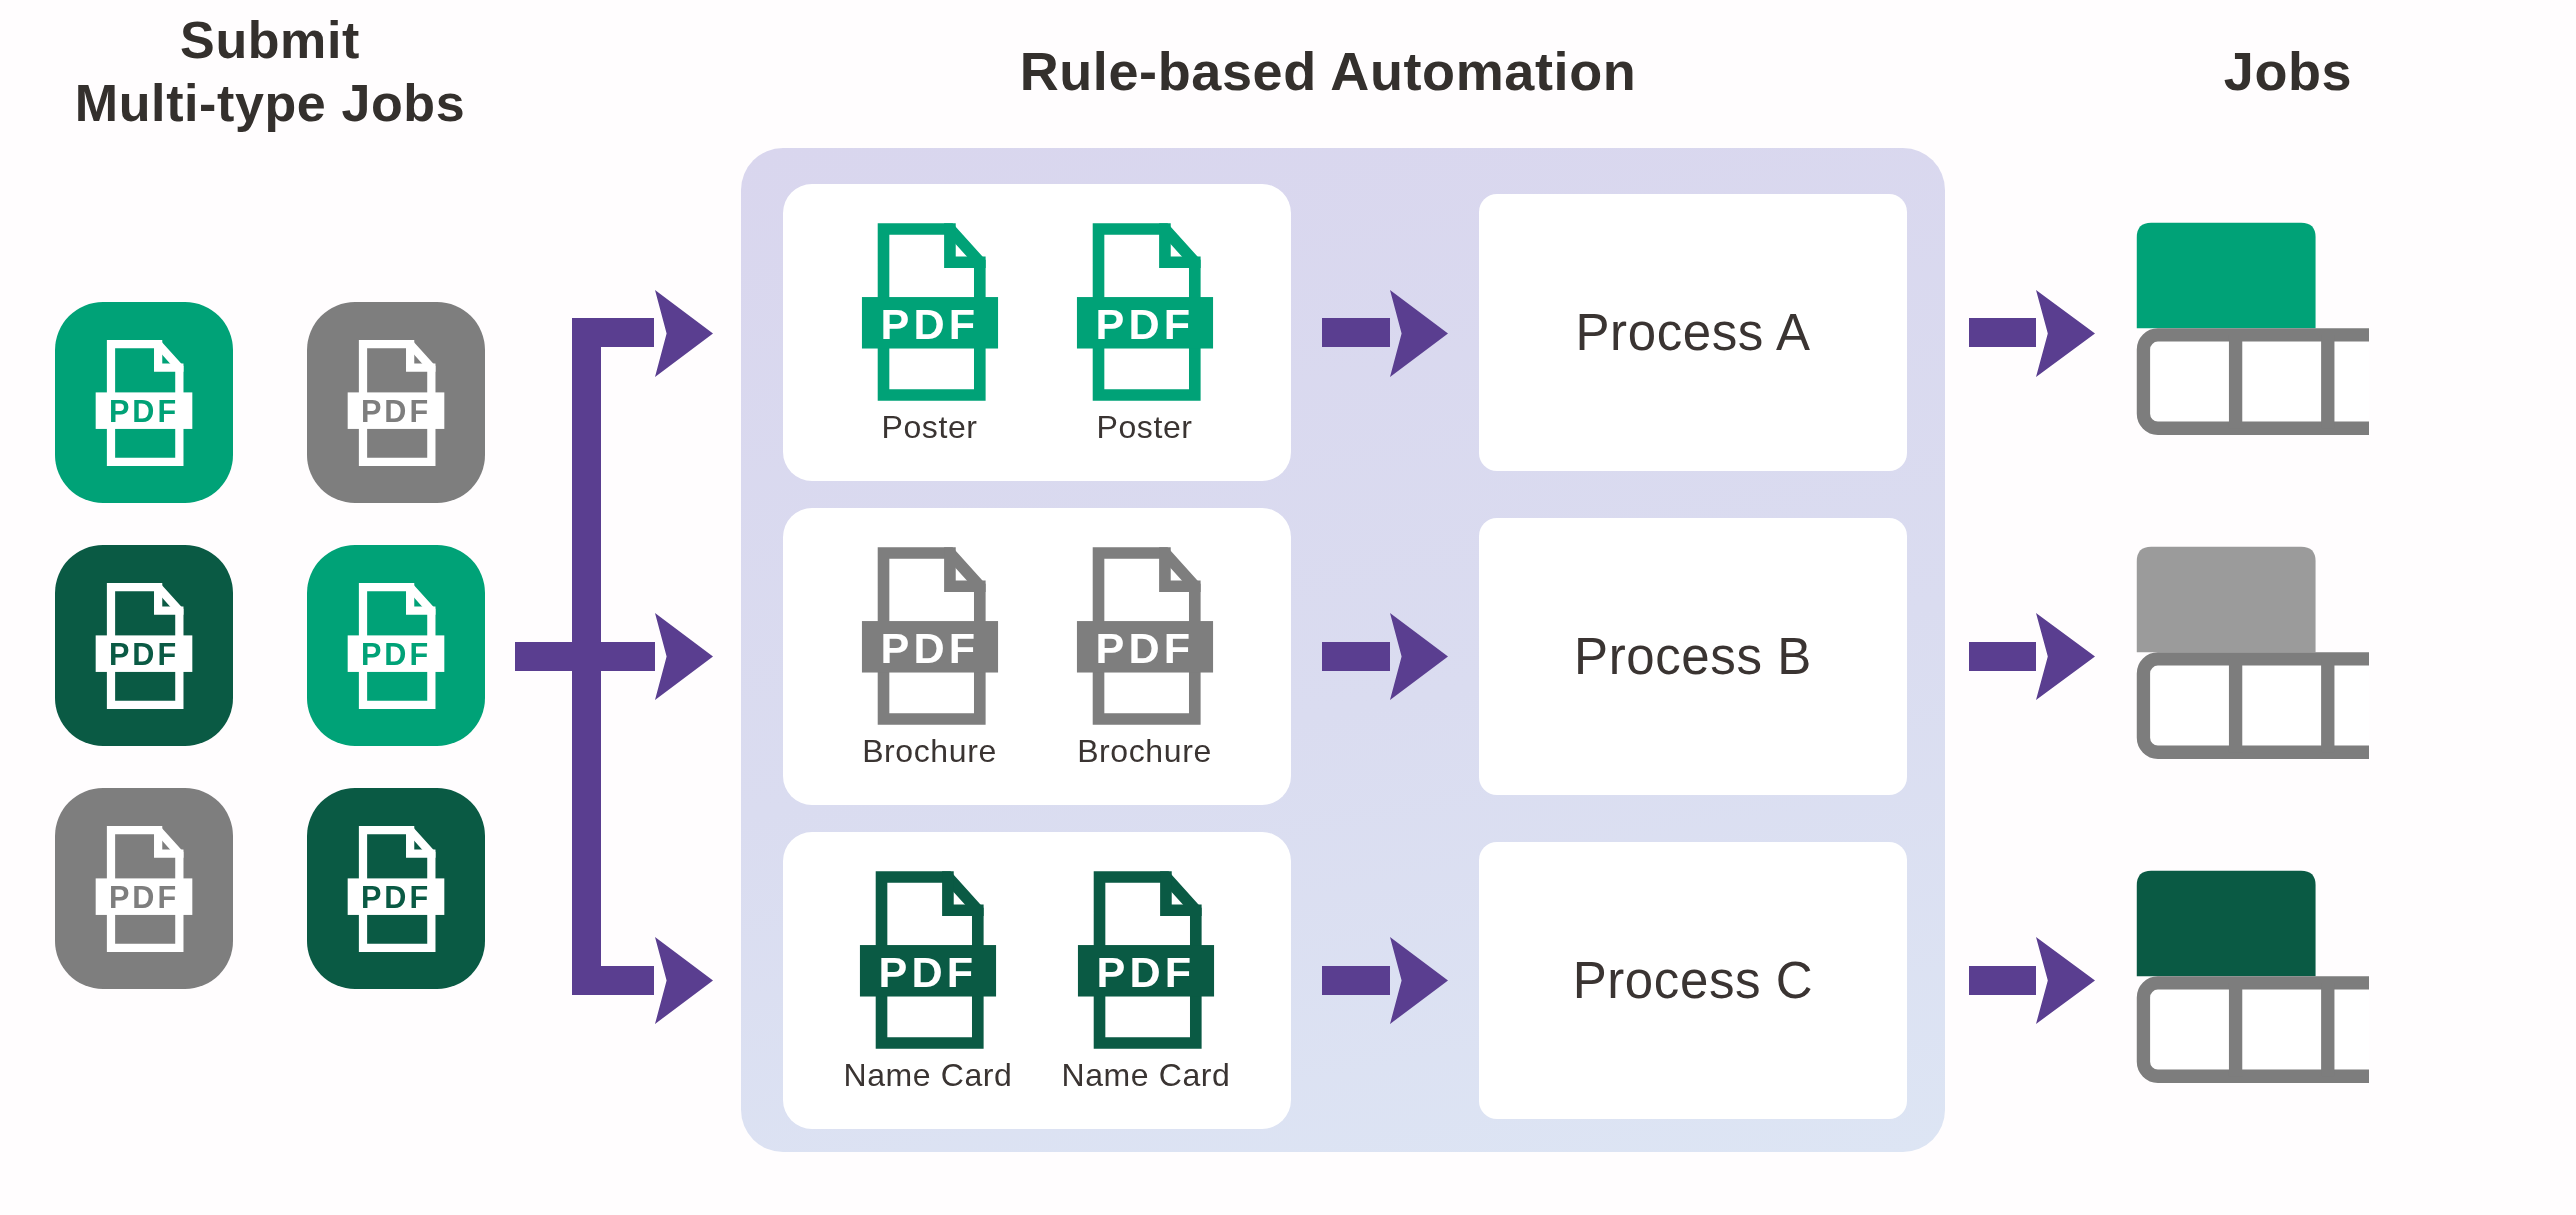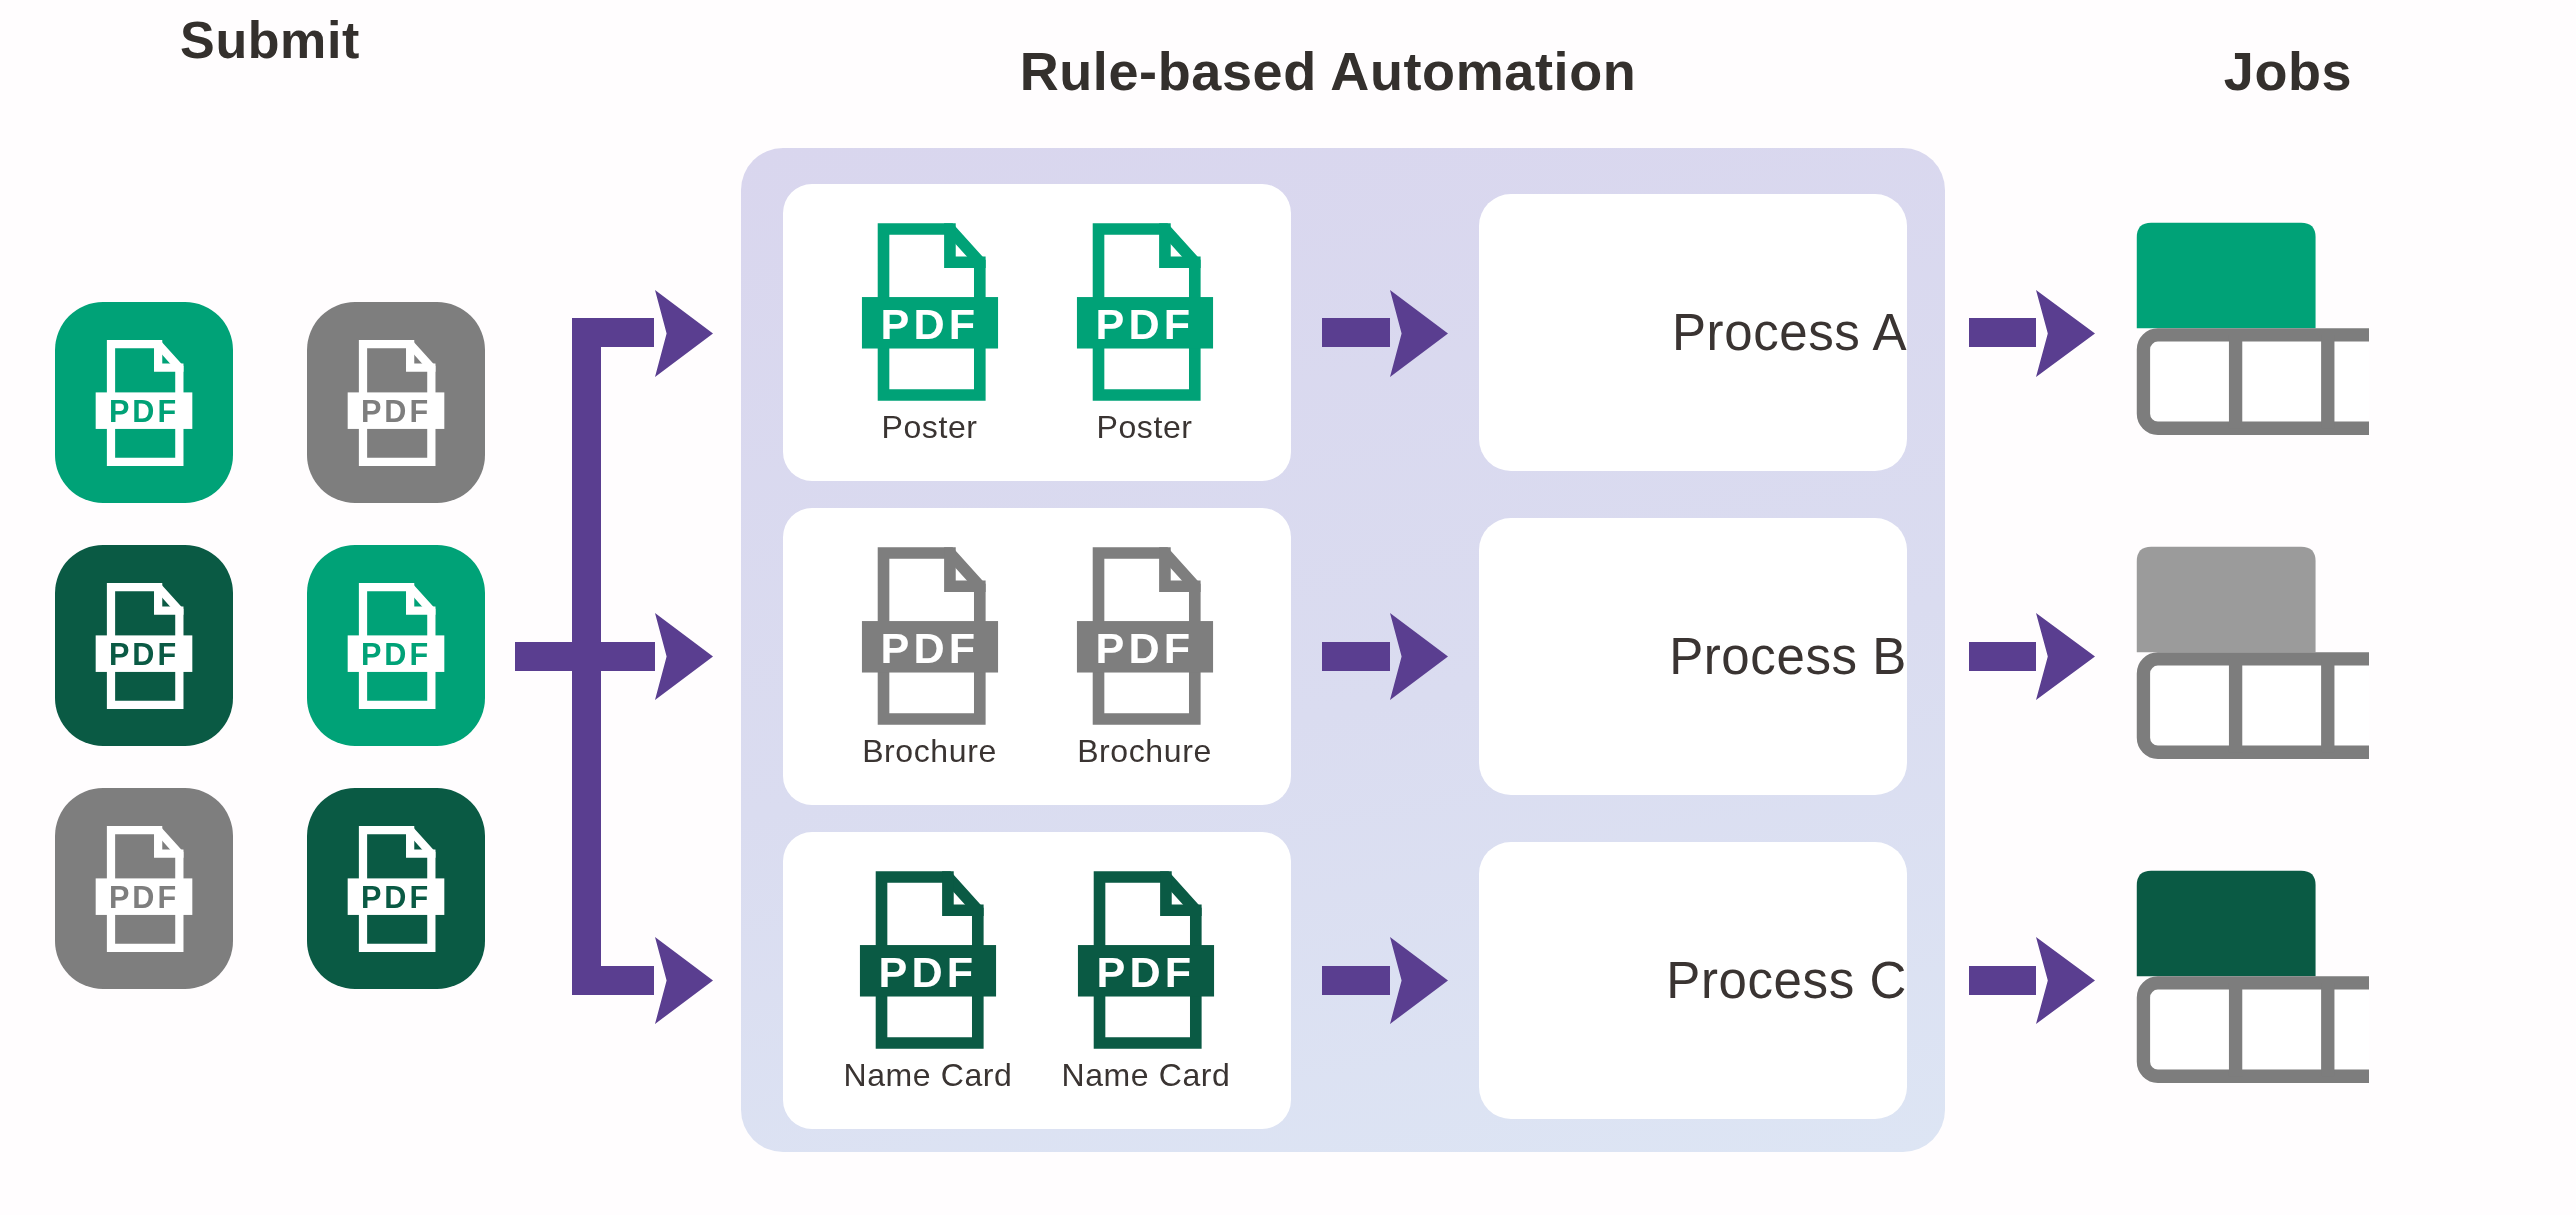--- a/index.html
+++ b/index.html
@@ -33,35 +33,36 @@
 
   
   .panel{position:absolute;left:741px;top:148px;width:1204px;height:1004px;border-radius:42px;
          background:linear-gradient(170deg,#d9d6ee 0%,#dadcf0 55%,#dde5f4 100%);}
   .card{position:absolute;left:783px;width:508px;height:297px;background:#ffffff;border-radius:29px;
         display:flex;align-items:center;justify-content:center;gap:49px;}
   .file{display:flex;flex-direction:column;align-items:center;}
   .file svg{width:166px;height:186px;}
   .flabel{margin-top:4.4px;font-size:32px;color:#3a3432;letter-spacing:0.6px;}
 
-  .pbox{position:absolute;left:1479px;width:428px;height:277px;background:#ffffff;border-radius:32px;
-        display:flex;align-items:center;justify-content:flex-end;font-size:51px;color:#3a3432;letter-spacing:0.6px;}
+  .pbox{position:absolute;left:1479px;width:428px;height:277px;background:#ffffff;border-radius:18px;
+        display:flex;align-items:center;justify-content:center;font-size:51px;color:#3a3432;letter-spacing:0.6px;}
 
   
   .printer{position:absolute;left:2129px;width:402px;height:251px;}
   .printer .outline{stroke:#7d7d7d;fill:#ffffff;}
   .printer .blk{fill:var(--blk);}
 </style>
 </head>
 <body>
 
 <div class="stage">
 
   <div class="title title-left">
     <div>Submit</div>
+    <div>Multi-type Jobs</div>
   </div>
   <div class="title title-center">Rule-based Automation</div>
   <div class="title title-right">Jobs</div>
 
   <div class="tile" style="left:55px;top:302px;--tile:#00A277">
     <svg class="pdficon on-tile" viewBox="0 0 100 112">
       <path d="M22 6 H62 L80 26 V106 H22 Z"></path>
         <path d="M62 6 V26 H80"></path>
       <rect class="band" x="9" y="47" width="82" height="31"></rect>
       <text x="50" y="72" text-anchor="middle" font-size="26" font-weight="700" letter-spacing="2.5" font-family="Liberation Sans, DejaVu Sans, sans-serif">PDF</text>

